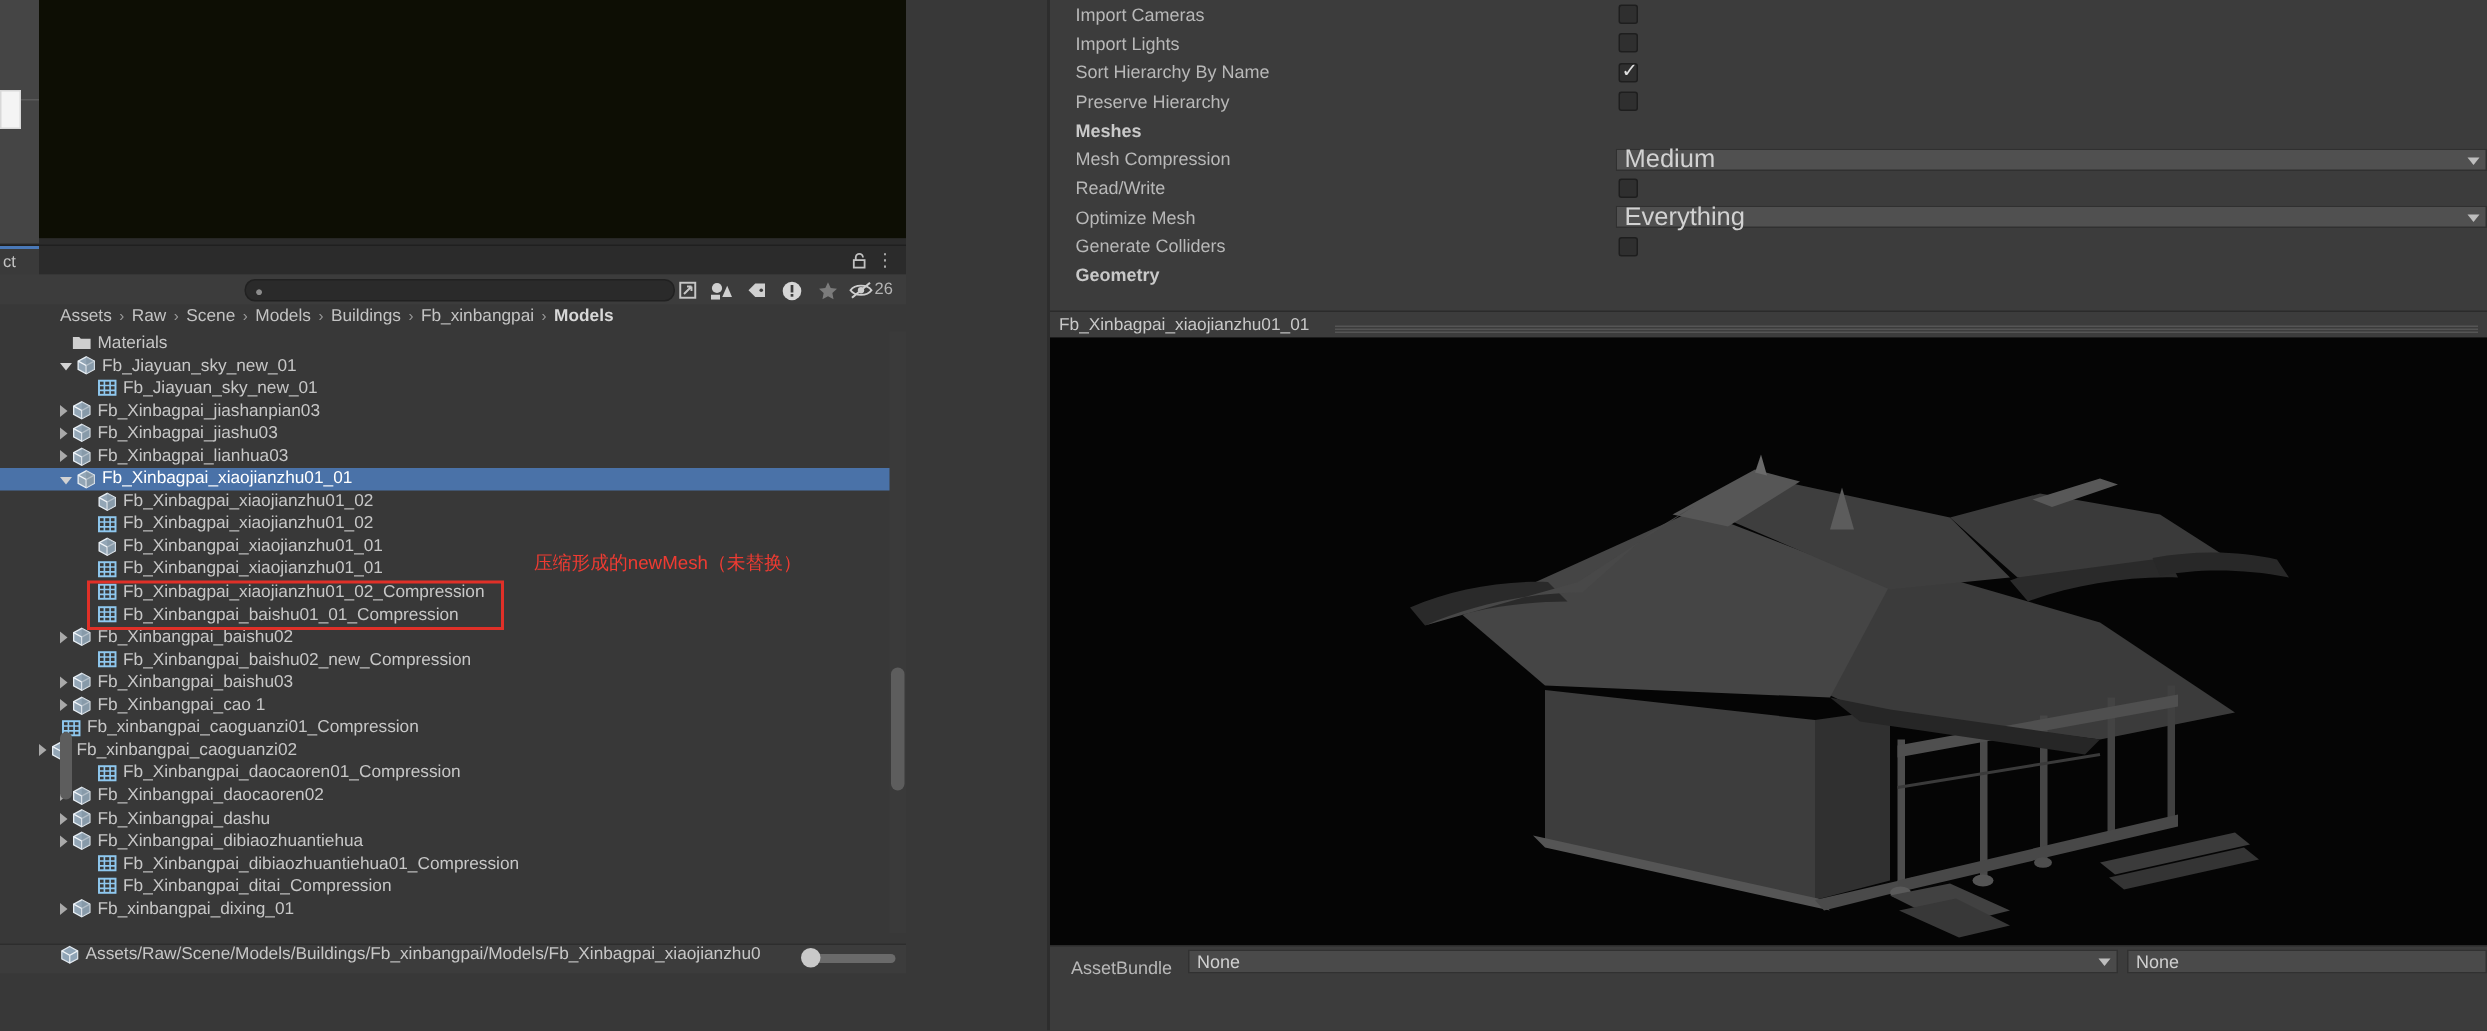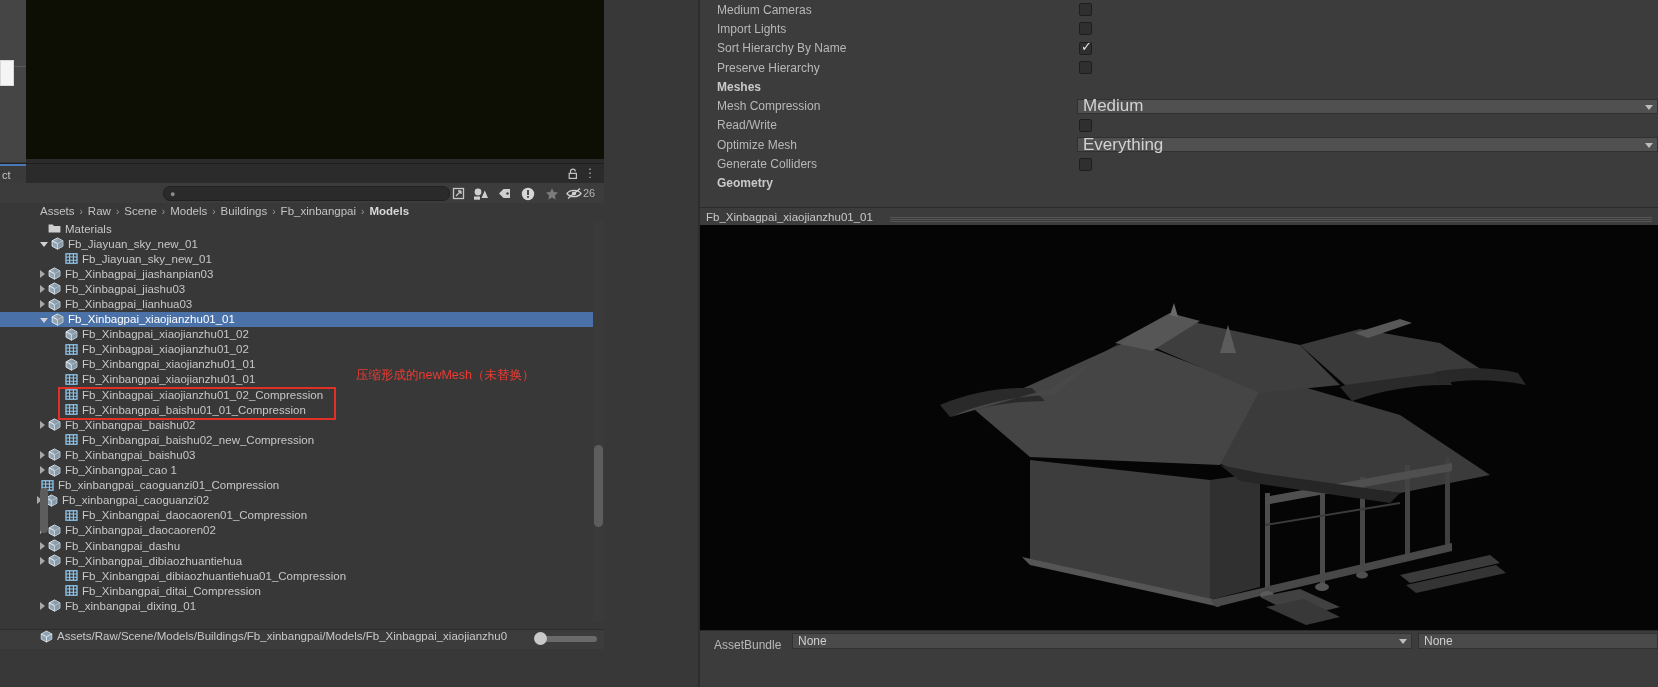--- a/index.html
+++ b/index.html
@@ -507,21 +507,21 @@
           <span>Fb_Xinbangpai_cao 1</span>
         </div>
         <div class="row" style="padding-left: 33px;">
           <span class="arrow none"></span>
           <span class="ico"><svg width="13" height="13" viewBox="0 0 13 13">
               <rect x="1" y="1.8" width="11" height="9.4" fill="none" stroke="#8fc8ef" stroke-width="1.3"></rect>
               <path d="M1 5 H12 M1 8.2 H12 M4.6 1.8 V11.2 M8.4 1.8 V11.2" stroke="#8fc8ef" stroke-width="1.1"></path>
             </svg></span>
           <span>Fb_xinbangpai_caoguanzi01_Compression</span>
         </div>
-        <div class="row" style="padding-left: 37px;">
+        <div class="row" style="padding-left: 26px;">
           <span class="arrow "></span>
           <span class="ico"><svg width="13" height="13" viewBox="0 0 13 13">
               <path d="M6.5 0.9 L11.9 3.8 V9.2 L6.5 12.2 L1.1 9.2 V3.8 Z" fill="#93a6b6" stroke="#e6edf3" stroke-width="0.9"></path>
               <path d="M1.1 3.8 L6.5 6.7 L11.9 3.8" fill="none" stroke="#f0f4f8" stroke-width="0.9"></path>
               <path d="M6.5 6.7 V12.2" fill="none" stroke="#f0f4f8" stroke-width="0.9"></path>
               <path d="M6.5 0.9 L11.9 3.8 V9.2 L6.5 12.2 Z" fill="#7d8f9e" opacity="0.55"></path>
             </svg></span>
           <span>Fb_xinbangpai_caoguanzi02</span>
         </div>
         <div class="row" style="padding-left: 57px;">
@@ -613,21 +613,21 @@
     <div class="left-bottom-fill"></div>
   </div>
 
   <div class="mid-gap"></div>
 
   <div class="right-pane">
     <div class="insp-left-gutter"></div>
 
     <div class="insp-fields" id="insp-fields">
         <div class="fld-row">
-          <span class="fld-label">Medium Cameras</span>
+          <span class="fld-label">Import Cameras</span>
           <span class="checkbox"></span>
         </div>
         <div class="fld-row">
           <span class="fld-label">Import Lights</span>
           <span class="checkbox"></span>
         </div>
         <div class="fld-row">
           <span class="fld-label">Sort Hierarchy By Name</span>
           <span class="checkbox">
             <span class="tick">✓</span>

